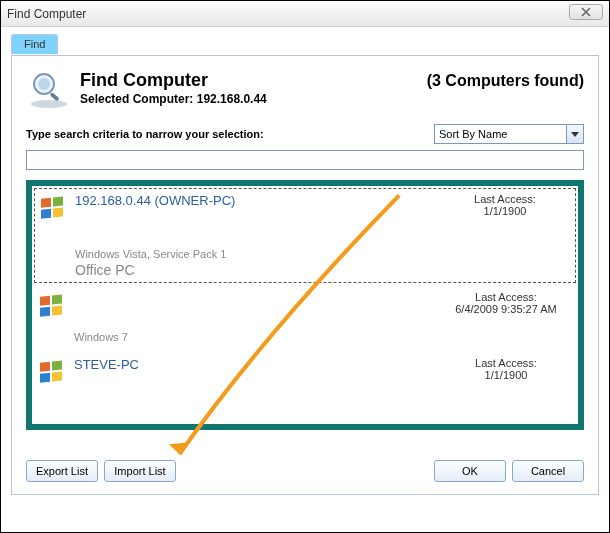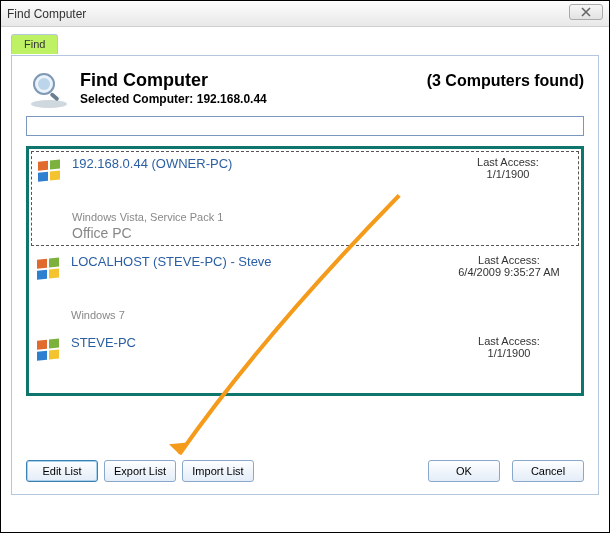--- a/index.html
+++ b/index.html
@@ -41,21 +41,21 @@
   .tabstrip {
     margin: 6px 10px 0 10px;
     height: 22px;
     position: relative;
   }
   .tab {
     display:inline-block;
     padding: 3px 12px 4px 12px;
     border: 1px solid #b5c7de;
     border-bottom: none;
-    background:#bef264;
+    background:#7dd3fc;
     border-radius: 3px 3px 0 0;
     color:#333;
     position:relative;
     top:1px;
   }
   .panel {
     border:1px solid #b5c7de;
     margin: 0 10px 10px 10px;
     background:#fff;
     height: 440px;
@@ -128,21 +128,21 @@
   }
   .search {
     margin-top:6px;
     height:20px;
     border:1px solid #7a98bd;
     background:#fff;
     width:100%;
   }
   .list {
     margin-top:10px;
-    border:3px solid #0f766e;
+    border:6px solid #0f766e;
     height:250px;
     background:#fff;
     overflow:hidden;
   }
   .row {
     display:flex;
     padding:6px 8px 6px 6px;
     align-items:flex-start;
   }
   .row.sel {
@@ -173,21 +173,21 @@
     left:14px;
     bottom:12px;
     display:flex;
     gap:6px;
   }
   .buttons-right {
     position:absolute;
     right:14px;
     bottom:12px;
     display:flex;
-    gap:12px;
+    gap:6px;
   }
   .btn {
     min-width:72px;
     height:22px;
     border:1px solid #8aa8cc;
     background:linear-gradient(#fdfeff,#e4edf8);
     border-radius:3px;
     display:flex;align-items:center;justify-content:center;
     font-size:11px;
     color:#000;
@@ -235,20 +235,27 @@
       </svg>
     </div>
     <div>
       <h2>Find Computer</h2>
       <div class="sub">
         <span>Selected Computer: </span><span>192.168.0.44</span>
       </div>
     </div>
   </div>
 
+  <div class="criteria-row">
+    <div class="lbl">Type search criteria to narrow your selection:</div>
+    <div class="sort">
+      <span>Sort By Name</span>
+      <div class="arrow"></div>
+    </div>
+  </div>
 
   <input class="search" type="text" value="" style="">
 
   <div class="list">
 
     <div class="row sel">
       <div class="flag">
         <svg viewBox="0 0 28 28">
             <g transform="skewY(-6)">
               <rect x="2" y="4" width="10" height="9" fill="#e06b2d"></rect>
@@ -274,21 +281,20 @@
         <svg viewBox="0 0 28 28">
             <g transform="skewY(-6)">
               <rect x="2" y="4" width="10" height="9" fill="#e06b2d"></rect>
               <rect x="14" y="4" width="10" height="9" fill="#7bb13c"></rect>
               <rect x="2" y="15" width="10" height="9" fill="#2f7fd0"></rect>
               <rect x="14" y="15" width="10" height="9" fill="#f4c430"></rect>
             </g>
           </svg>
       </div>
       <div class="rowmain">
-        <div class="name">LOCALHOST (STEVE-PC) - Steve</div>
         <div class="meta">Windows 7</div>
         <div class="tag"></div>
       </div>
       <div class="rowright">
         <div class="la">Last Access:</div>
         <div class="dt">6/4/2009 9:35:27 AM</div>
       </div>
     </div>
 
     <div class="row">
@@ -307,21 +313,20 @@
       </div>
       <div class="rowright">
         <div class="la">Last Access:</div>
         <div class="dt">1/1/1900</div>
       </div>
     </div>
 
   </div>
 
   <div class="buttons">
-    <div class="btn focus">Edit List</div>
     <div class="btn">Export List</div>
     <div class="btn">Import List</div>
   </div>
   <div class="buttons-right">
     <div class="btn">OK</div>
     <div class="btn">Cancel</div>
   </div>
 
   <svg class="arrow-anno" viewBox="0 0 560 440" preserveAspectRatio="none">
     <path d="M 370 140 Q 240 280 160 400" stroke="#f59b1c" stroke-width="4" fill="none"></path>

